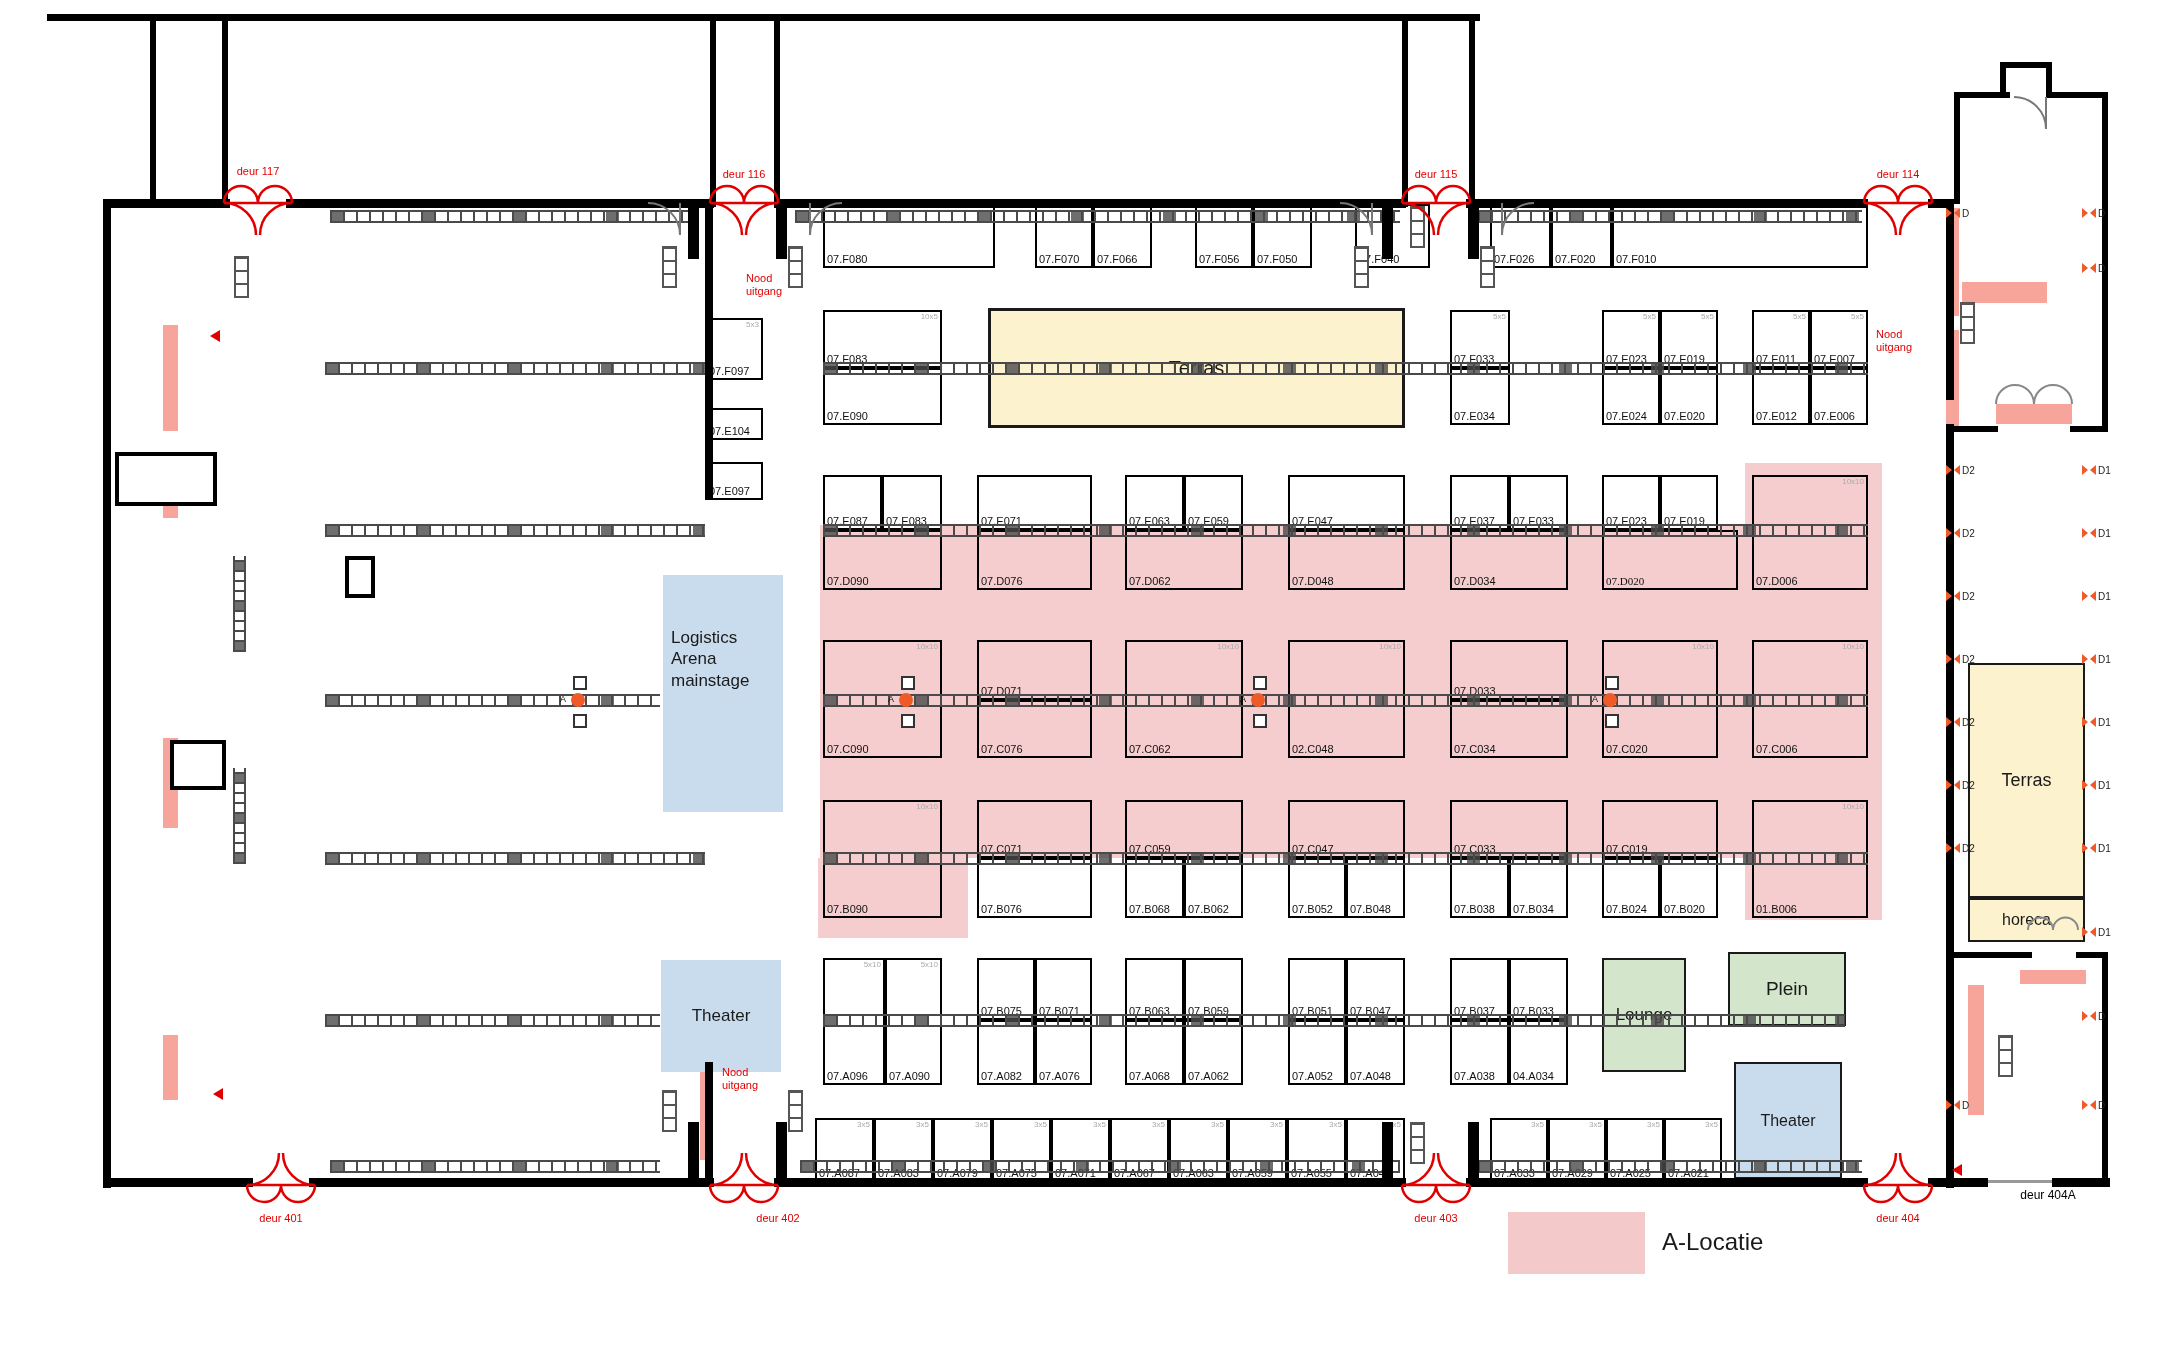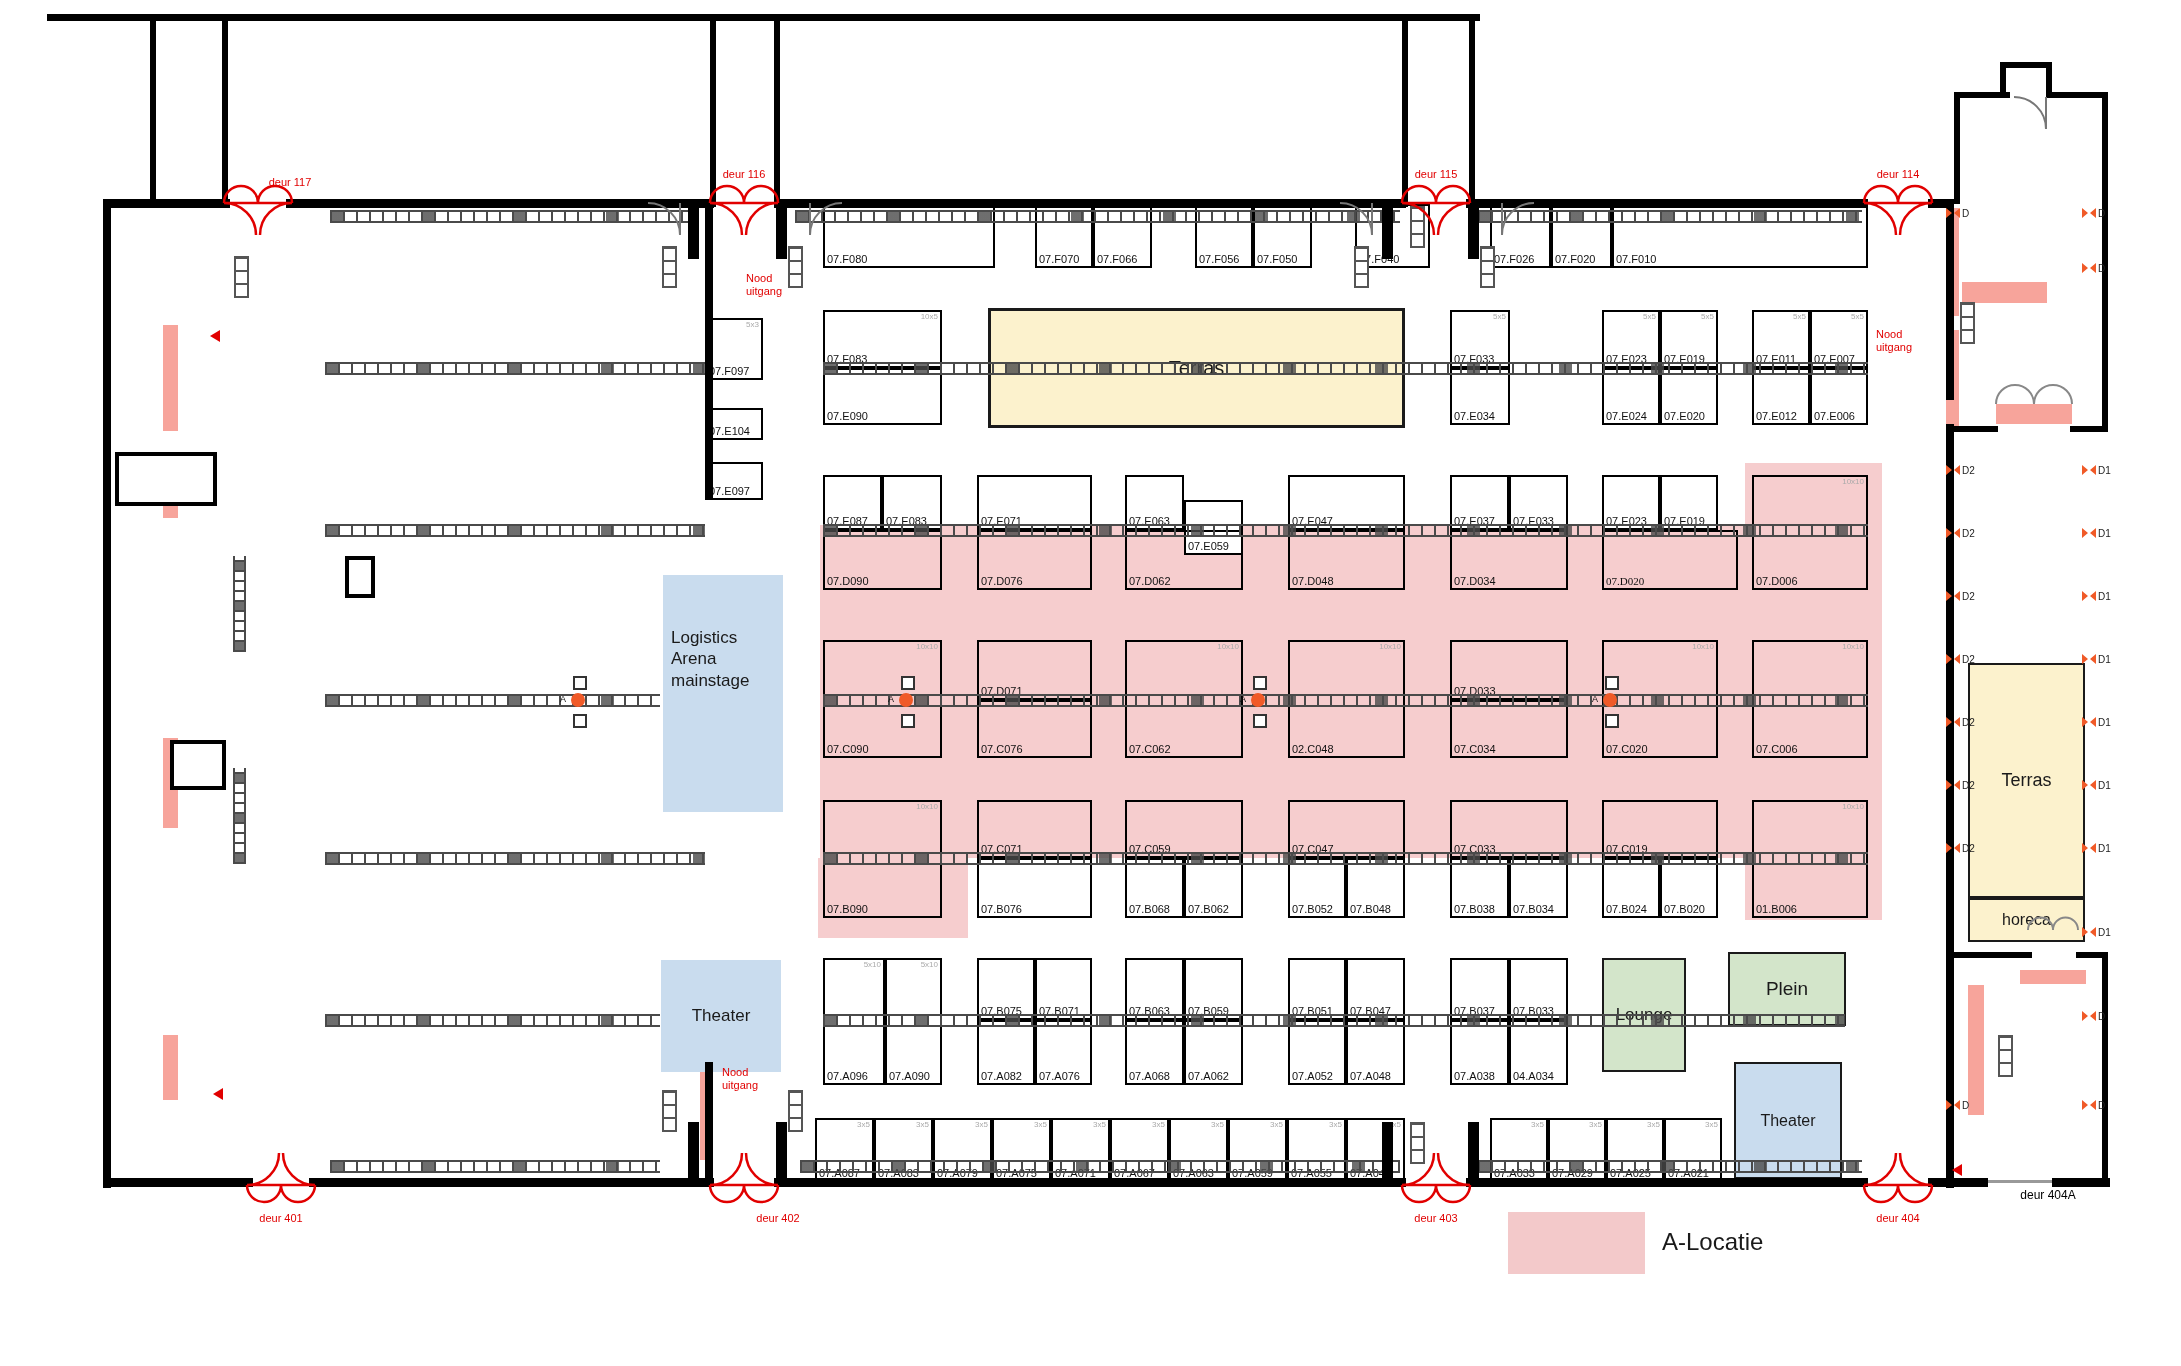--- a/index.html
+++ b/index.html
@@ -175,21 +175,21 @@
       </div>
       <div class="booth" style="left: 977px; top: 475px; width: 115px; height: 55px; background: rgb(255, 255, 255);">
         <div class="bl">07.E071</div>
       </div>
       <div class="booth" style="left: 977px; top: 530px; width: 115px; height: 60px; background: transparent;">
         <div class="bl">07.D076</div>
       </div>
       <div class="booth" style="left: 1125px; top: 475px; width: 59px; height: 55px; background: rgb(255, 255, 255);">
         <div class="bl">07.E063</div>
       </div>
-      <div class="booth" style="left: 1184px; top: 500px; width: 59px; height: 55px; background: rgb(255, 255, 255); text-align: center;">
+      <div class="booth" style="left: 1184px; top: 475px; width: 59px; height: 55px; background: rgb(255, 255, 255); text-align: center;">
         <div class="bl">07.E059</div>
       </div>
       <div class="booth" style="left: 1125px; top: 530px; width: 118px; height: 60px; background: transparent;">
         <div class="bl">07.D062</div>
       </div>
       <div class="booth" style="left: 1288px; top: 475px; width: 117px; height: 55px; background: rgb(255, 255, 255);">
         <div class="bl">07.E047</div>
       </div>
       <div class="booth" style="left: 1288px; top: 530px; width: 117px; height: 60px; background: transparent;">
         <div class="bl">07.D048</div>
@@ -511,21 +511,21 @@
       </svg>
       <svg width="36" height="36" style="left: 1500px; top: 203px;">
         <path d="M34,0 A32,32 0 0 0 2,32 L2,0" fill="none" stroke="#777" stroke-width="2"></path>
       </svg>
       <svg width="36" height="36" style="left: 2012px; top: 97px;">
         <path d="M2,0 A32,32 0 0 1 34,32 L34,0" fill="none" stroke="#777" stroke-width="2"></path>
       </svg>
     </div>
   <div id="layer-doors">
       <div class="door">
-        <div class="doorlabel" style="left: 258px; top: 176px; margin-left: 32px;">deur 117</div>
+        <div class="doorlabel" style="left: 258px; top: 165px;">deur 117</div>
         <svg width="70" height="64" style="left: 223px; top: 173px;">
           <path d="M1,30 H69 M1,30 A17,17 0 0 1 35,30 M35,30 A17,17 0 0 1 69,30 M1,30 A32,32 0 0 1 33,62 M69,30 A32,32 0 0 0 37,62" fill="none" stroke="#e10000" stroke-width="2.5"></path>
         </svg>
       </div>
       <div class="door">
         <div class="doorlabel" style="left: 744px; top: 168px;">deur 116</div>
         <svg width="70" height="64" style="left: 709px; top: 173px;">
           <path d="M1,30 H69 M1,30 A17,17 0 0 1 35,30 M35,30 A17,17 0 0 1 69,30 M1,30 A32,32 0 0 1 33,62 M69,30 A32,32 0 0 0 37,62" fill="none" stroke="#e10000" stroke-width="2.5"></path>
         </svg>
       </div>

